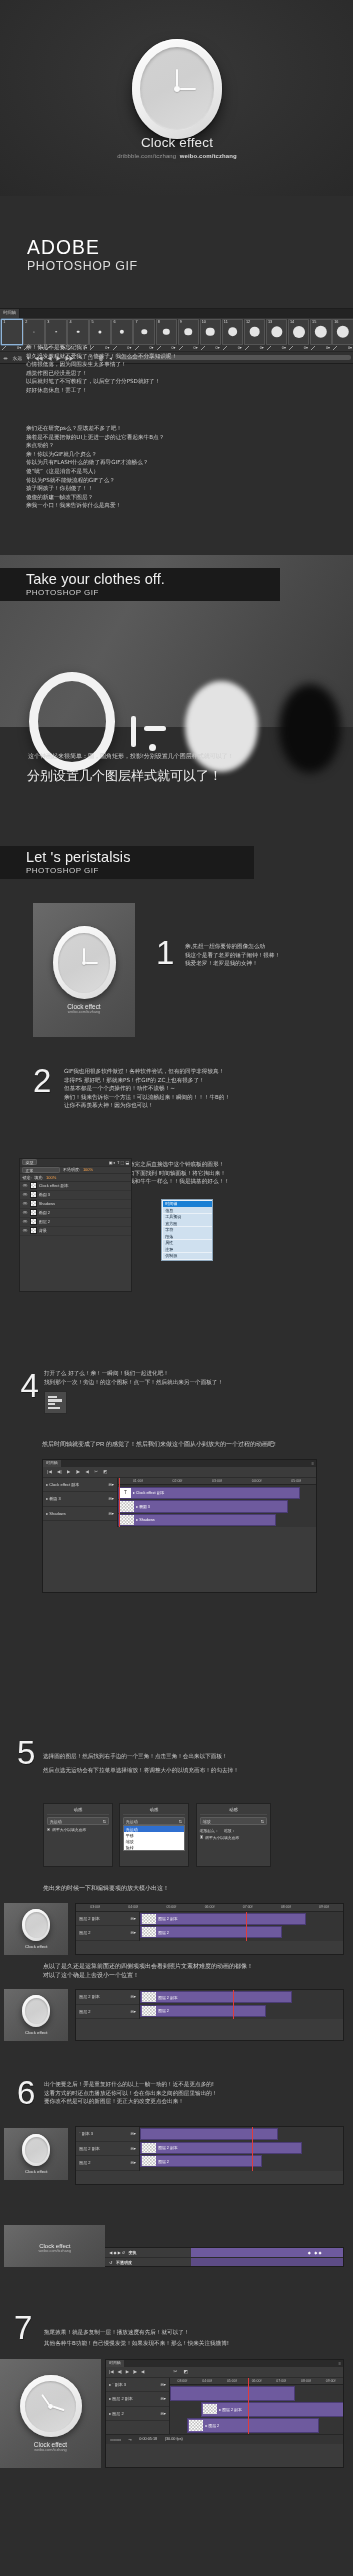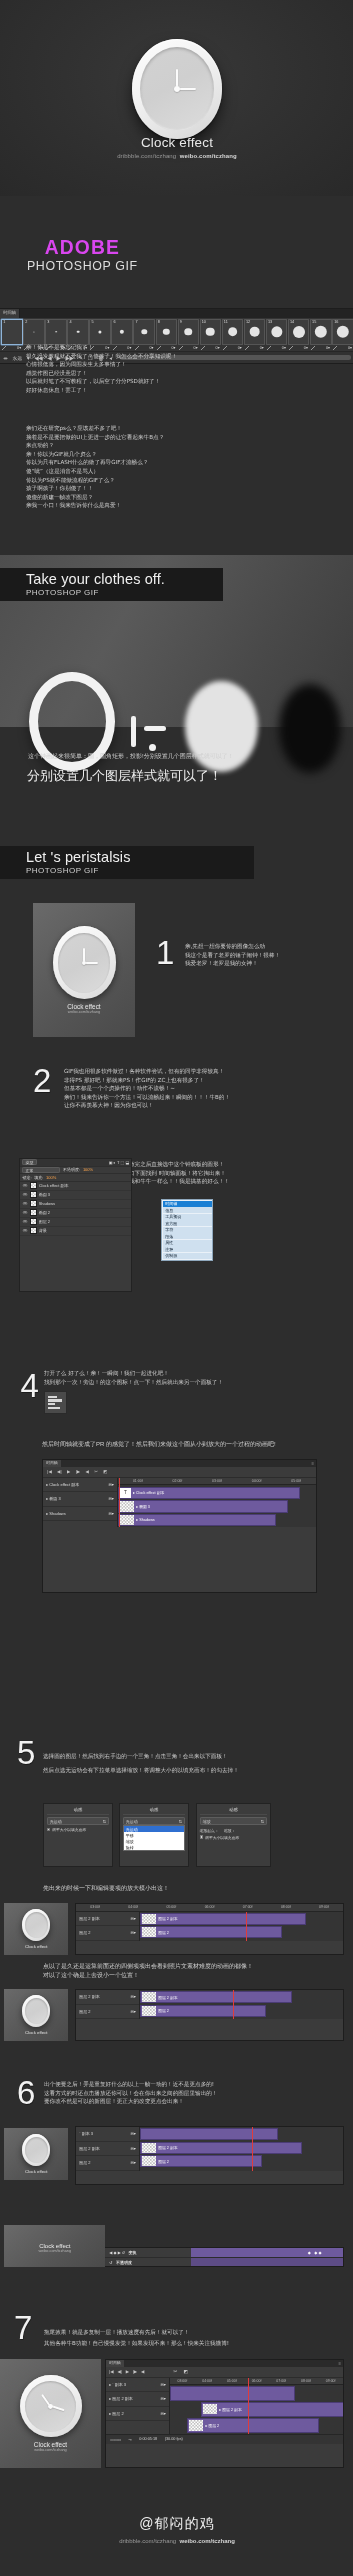--- a/index.html
+++ b/index.html
@@ -53,21 +53,21 @@
     font-size: 13.4px; color: #e8e8e8; font-weight: 300; letter-spacing: 0.2px;
   }
   .hero-links {
     position: absolute; top: 153px; width: 100%; text-align: center;
     font-size: 6px; color: #9a9a9a; letter-spacing: 0.1px;
   }
   .hero-links .w { color: #d7d7d7; font-weight: bold; }
 
   
   .adobe-block { position: absolute; left: 27px; top: 238px; }
-  .adobe-l1 { font-size: 19.3px; color: #d946ef; font-weight: 700; letter-spacing: 1.1px; line-height: 1; text-align: center; }
+  .adobe-l1 { font-size: 19.3px; color: #ffffff; font-weight: 400; letter-spacing: 1.1px; line-height: 1; }
   .adobe-l2 { font-size: 12.4px; color: #dedede; font-weight: 300; letter-spacing: 0.6px; margin-top: 2.1px; }
 
   
   .fstrip { position: absolute; left: 0; top: 308px; width: 354px; background: #2f2f2f;
             border-top: 0.5px solid #1d1d1d; border-bottom: 0.5px solid #1d1d1d; }
   .fstrip-tab {
     height: 8.6px; background: #232323; display: flex; align-items: center;
   }
   .fstrip-tab span {
     display: inline-block; padding: 0 3.2px; font-size: 4.3px; color: #c4c4c4;
@@ -472,21 +472,21 @@
     </div>
 
   <div class="band-clothes">
     <div class="ring-outline"></div>
     <div class="colon-bar"></div>
     <div class="colon-dash"></div>
     <div class="colon-dot"></div>
     <div class="blob-white"></div>
     <div class="blob-black"></div>
   </div>
-  <div class="banner" style="top:568px; width:223px;">
+  <div class="banner" style="top:568px; width:280px;">
     <div class="banner-t1">Take your clothes off.</div>
     <div class="banner-t2">PHOTOSHOP GIF</div>
   </div>
   <div class="note-sm" style="left:28px; top:752px;">这个钟画起来很简单：圆，圆角矩形，投影!分别设置几个图层样式就可以了！</div>
   <div class="note-lg" style="left:27px; top:767px;">分别设置几个图层样式就可以了！</div>
 
   <div class="banner" style="top:846px; width:254px;">
     <div class="banner-t1">Let 's peristalsis</div>
     <div class="banner-t2">PHOTOSHOP GIF</div>
   </div>
@@ -927,21 +927,15 @@
       </div>
     </div>
     <div style="display:flex;align-items:center;gap:7.5px;height:9.7px;padding:0 4.3px;background:#343434;border-top:0.5px solid #262626;font-size:3.8px;color:#cfcfcf">
       <span>▭▭▭</span>
       <span>↪</span>
       <span>0:00:05:18</span>
       <span>(30.00 fps)</span>
     </div>
   </div>
 
-  <div class="footer">
-    <div class="fname">@郁闷的鸡</div>
-    <div class="flinks">
-      <span>dribbble.com/tczhang</span>&nbsp;&nbsp;<span class="w">weibo.com/tczhang</span>
-    </div>
-  </div>
 
 </div>
 
 
 </body></html>

